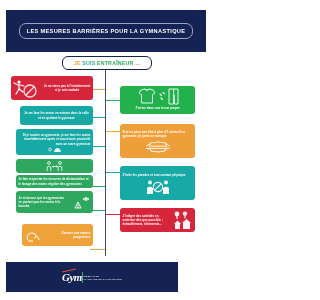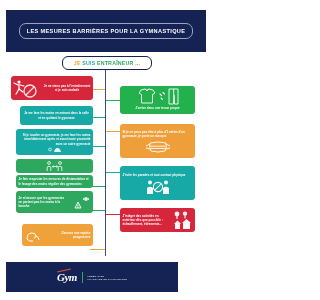--- a/index.html
+++ b/index.html
@@ -69,21 +69,20 @@
   .c-orange{background:#efa13a;}
   .c-orange2{background:#ef9f39;}
   .c-teal2{background:#17a9a5;}
   .c-red2{background:#d6263c;}
   .c-grn-bright{background:#22b14c;}
 
   
   .footer{
     position:absolute;left:6px;top:262px;width:172px;height:30px;
     background:#152254;display:flex;align-items:center;justify-content:center;
-    gap:5px;
   }
   .logo-gym{
     color:#ffffff;font-family:"Liberation Serif","DejaVu Serif",serif;
     font-style:italic;font-weight:bold;font-size:11px;letter-spacing:-0.5px;
     position:relative;line-height:1;
   }
   .logo-sep{width:0.7px;height:11px;background:#2fa85f;}
   .logo-sub{display:flex;flex-direction:column;gap:1px;}
   .logo-sub span{color:#ffffff;font-size:2.3px;letter-spacing:0.2px;}
   .logo-stripe{

